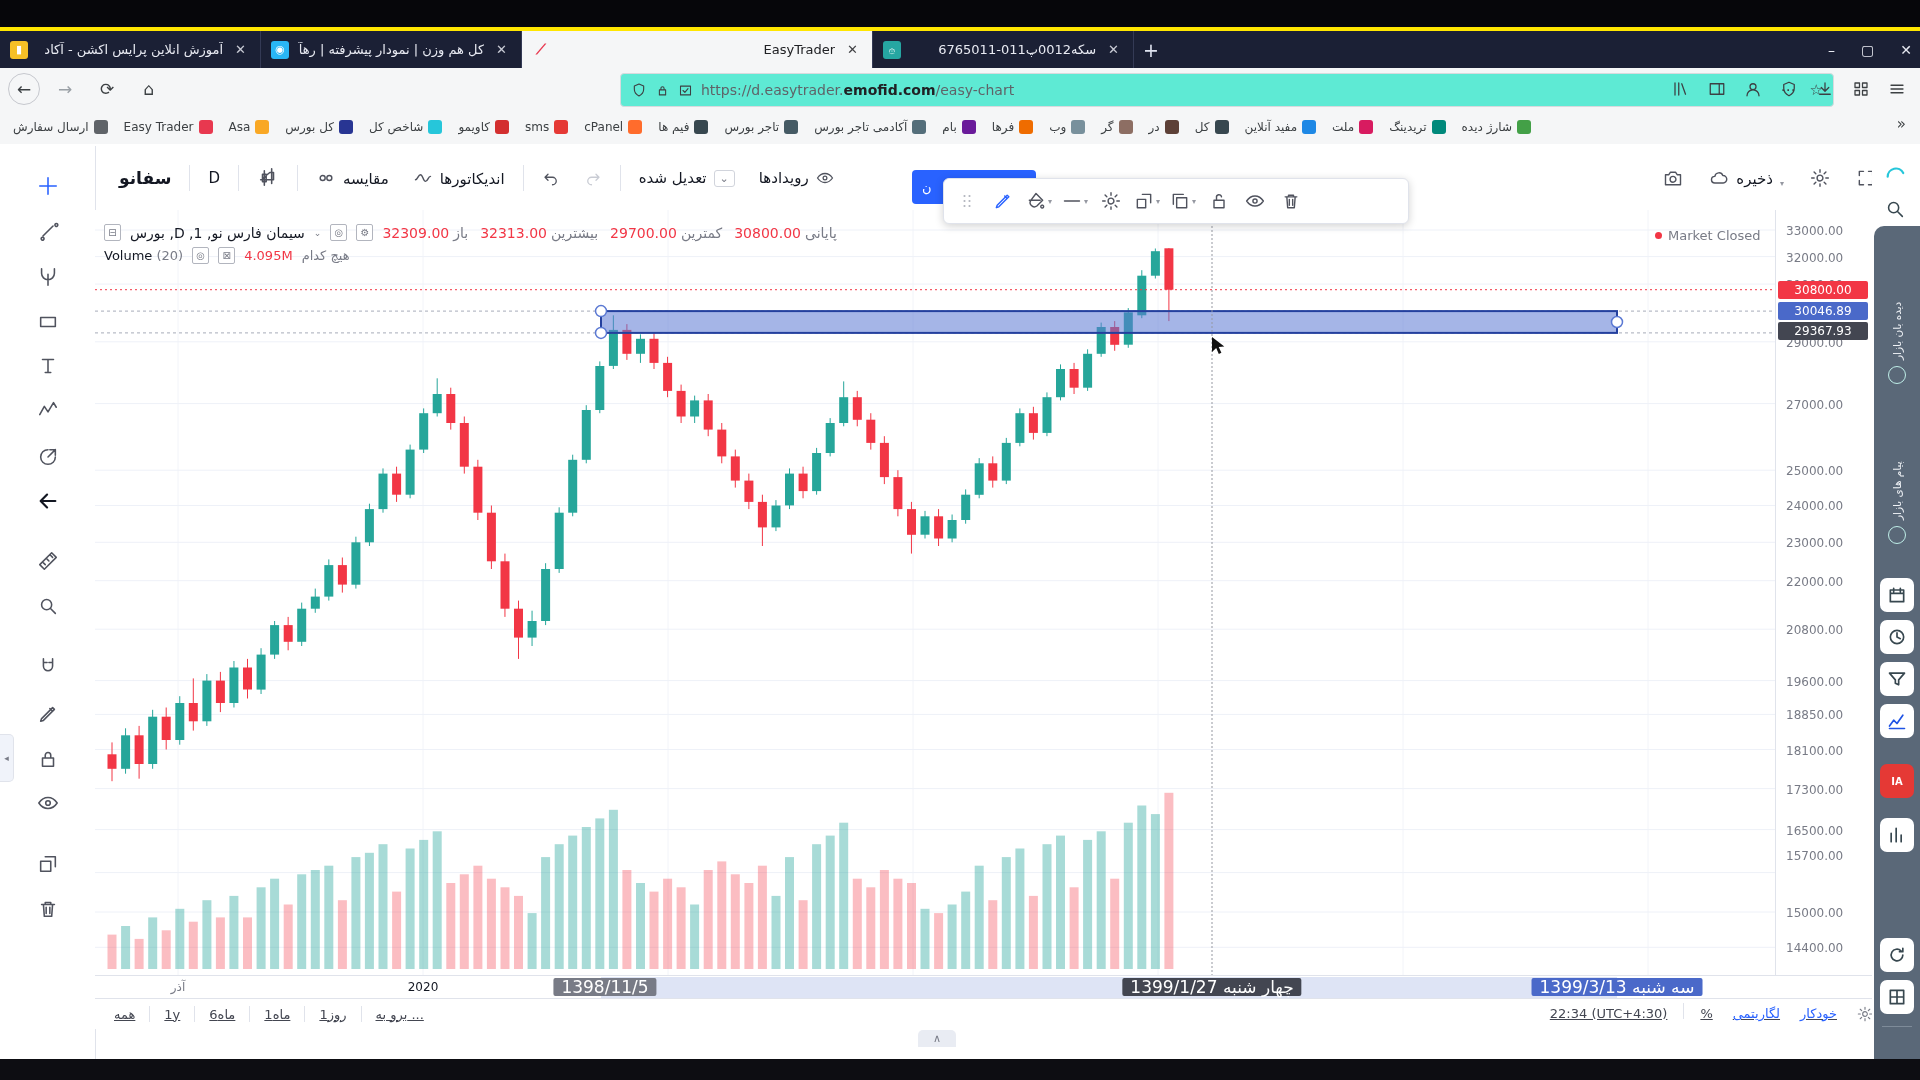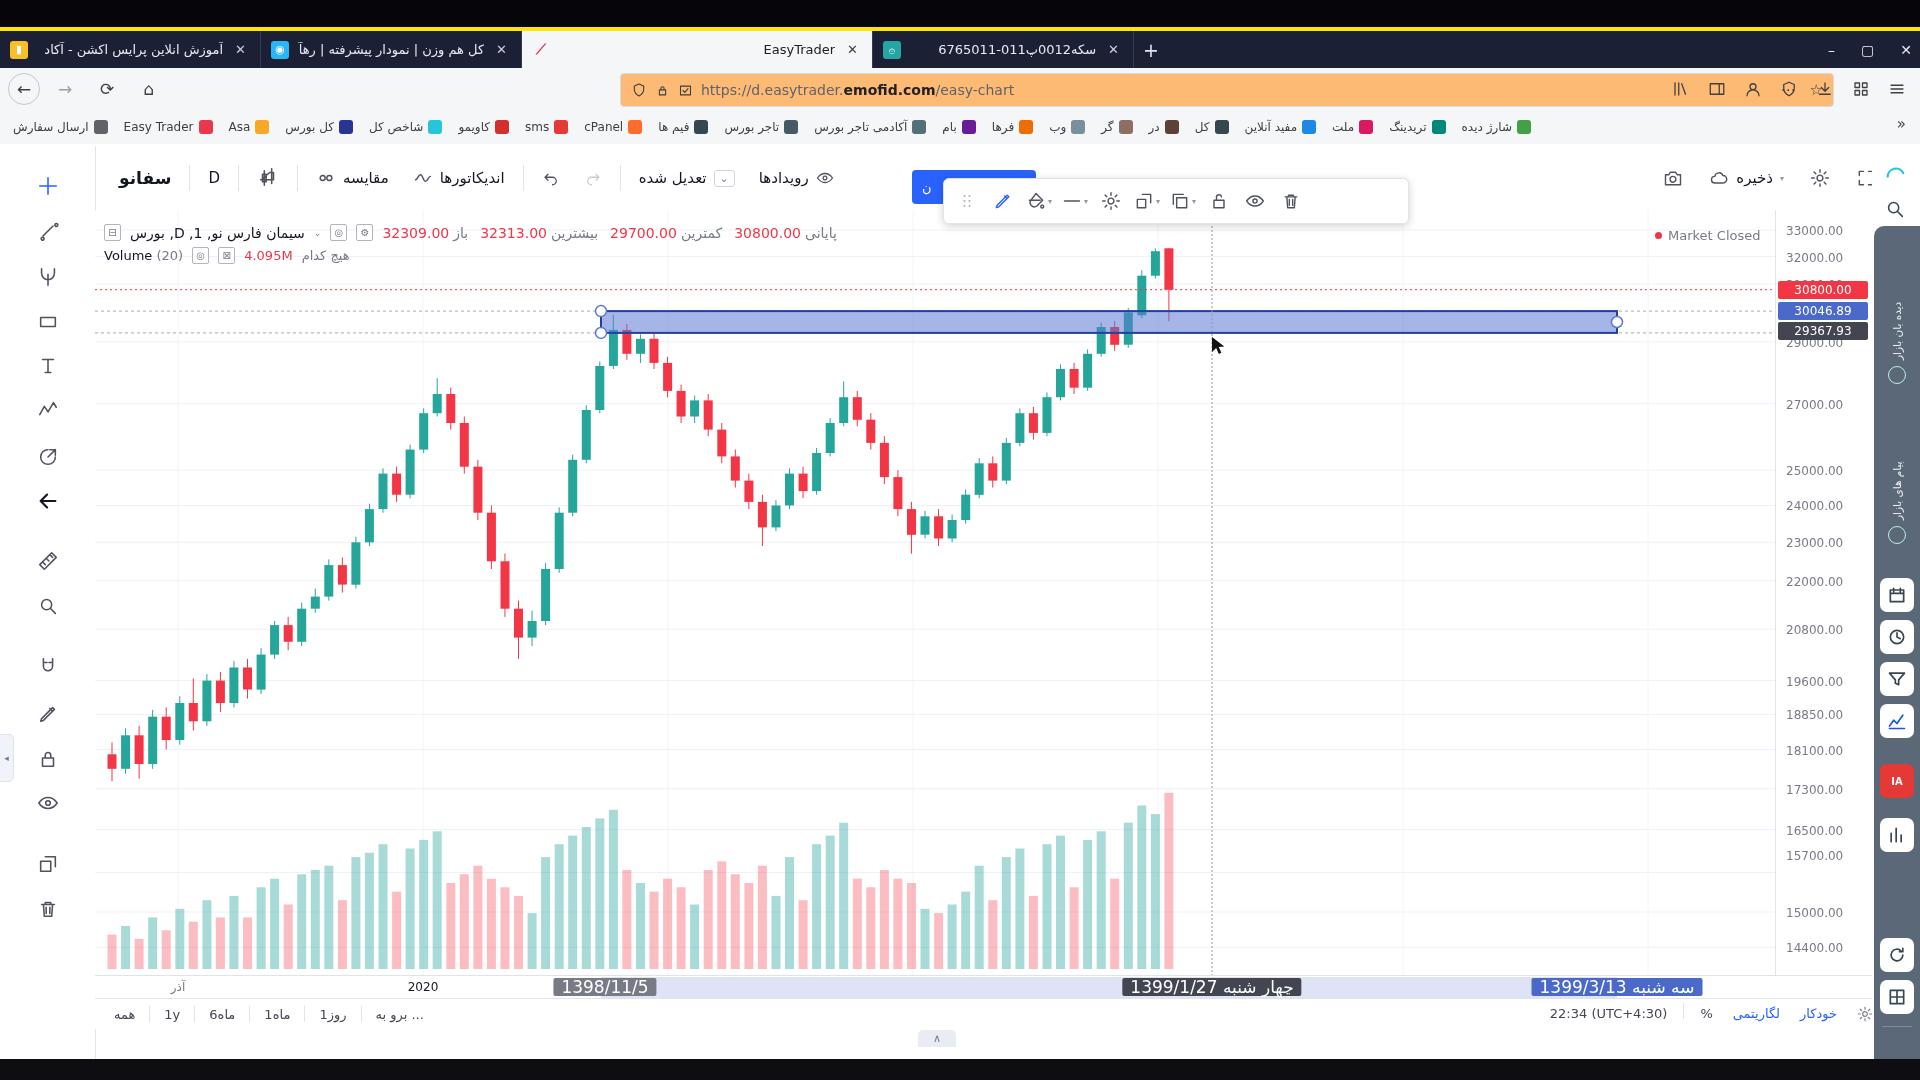--- a/index.html
+++ b/index.html
@@ -16,51 +16,51 @@
   .tab.active{background:#f5f6f7;color:#202124;}
   .tab .fav{width:18px;height:18px;border-radius:3px;flex:0 0 auto;display:flex;align-items:center;justify-content:center;font-size:11px;color:#fff;}
   .tab .x{flex:0 0 auto;font-size:13px;opacity:.85;padding:2px 4px;border-radius:3px;}
   #newtab{width:34px;display:flex;align-items:center;justify-content:center;color:#dfe3f0;font-size:19px;cursor:pointer;}
   #wincontrols{position:absolute;right:8px;top:31px;height:37px;display:flex;gap:26px;align-items:center;color:#e8eaf2;font-size:14px;}
   #wincontrols span{cursor:pointer;}
   #navrow{left:0;top:68px;width:1920px;height:42px;background:#f5f6f7;border-bottom:1px solid #e3e4e8;display:flex;align-items:center;}
   .navbtn{width:34px;height:32px;display:flex;align-items:center;justify-content:center;color:#3c4043;font-size:17px;border-radius:4px;margin-left:8px;}
   .navbtn.back{border:1px solid #c6c8ce;border-radius:50%;width:30px;height:30px;}
   .navbtn.fwd{color:#9aa0a6;}
-  #urlfield{position:absolute;left:620px;top:73px;width:1192px;height:32px;background:#fdba74;border:1px solid #d8dade;border-radius:4px;display:flex;align-items:center;padding:0 10px;gap:8px;}
+  #urlfield{position:absolute;left:620px;top:73px;width:1192px;height:32px;background:#5eead4;border:1px solid #d8dade;border-radius:4px;display:flex;align-items:center;padding:0 10px;gap:8px;}
   #urltext{flex:1;font-size:14px;color:#5f6368;white-space:nowrap;overflow:hidden;}
   #urltext .dom{color:#202124;font-weight:bold;}
   #urlactions{display:flex;gap:14px;color:#3c4043;font-size:15px;}
   #navicons{position:absolute;right:6px;top:73px;display:flex;gap:10px;align-items:center;height:32px;color:#3c4043;}
   #navicons .nico{width:26px;text-align:center;}
   #bookmarksbar{left:0;top:110px;width:1920px;height:34px;background:#f5f6f7;border-bottom:1px solid #dddfe4;display:flex;align-items:center;padding:0 6px;gap:2px;overflow:hidden;}
   .bm{display:flex;align-items:center;gap:5px;padding:3px 7px;border-radius:4px;font-size:12px;color:#3c4043;white-space:nowrap;cursor:pointer;direction:rtl;}
   .bm .bico{width:14px;height:14px;border-radius:3px;flex:0 0 auto;}
   #bmOverflow{margin-right:0;margin-left:2px;position:absolute;right:8px;color:#3c4043;font-size:15px;cursor:pointer;background:#f5f6f7;padding:0 6px;}
   
   #app{left:0;top:144px;width:1920px;height:915px;background:#fff;}
   #topToolbar{left:95px;top:2px;width:1777px;height:64px;background:#fff;border-bottom:1px solid #e0e3eb;display:flex;align-items:center;gap:4px;padding:0 14px;}
-  .tbItem{display:flex;align-items:center;gap:7px;padding:6px 10px;border-radius:4px;color:#131722;font-size:15px;cursor:pointer;white-space:nowrap;}
+  .tbItem{display:flex;align-items:flex-end;gap:7px;padding:6px 10px;border-radius:4px;color:#131722;font-size:15px;cursor:pointer;white-space:nowrap;}
   .tbSep{width:1px;height:26px;background:#e0e3eb;margin:0 4px;}
   .tbIcon{display:flex;align-items:center;color:#50535e;}
   #symBtn{font-weight:bold;font-size:17px;}
   .ddBox{border:1px solid #d1d4dc;border-radius:3px;padding:1px 5px;font-size:11px;color:#787b86;background:#fff;}
   #tbRight{margin-left:auto;display:flex;align-items:center;gap:6px;}
   #leftToolbar{left:0;top:2px;width:95px;height:913px;background:#fff;border-right:1px solid #e0e3eb;}
   .ltIcon{position:absolute;left:26px;width:44px;height:40px;display:flex;align-items:center;justify-content:center;border-radius:5px;color:#50535e;cursor:pointer;}
   #paneCollapse{left:0px;top:590px;width:13px;height:46px;background:#f0f3fa;border:1px solid #e0e3eb;border-left:none;border-radius:0 5px 5px 0;display:flex;align-items:center;justify-content:center;color:#787b86;font-size:9px;cursor:pointer;}
   #chartWrap{left:95px;top:66px;width:1680px;height:765px;overflow:hidden;background:#fff;}
   #priceAxis{left:1775px;top:66px;width:97px;height:765px;border-left:1px solid #e0e3eb;background:#fff;}
   .ptick{position:absolute;left:10px;font-size:12px;color:#787b86;white-space:nowrap;}
   .ptag{position:absolute;left:2px;width:90px;height:18px;border-radius:2px;color:#fff;font-size:12px;display:flex;align-items:center;justify-content:center;}
   #timeAxis{left:95px;top:831px;width:1777px;height:23px;border-top:1px solid #e0e3eb;background:#fff;}
   #timeTint{position:absolute;top:1px;height:22px;background:rgba(74,105,201,.18);}
   .ttick{position:absolute;top:4px;font-size:12px;color:#787b86;transform:translateX(-50%);white-space:nowrap;}
   .ttag{position:absolute;top:2px;height:18px;border-radius:2px;color:#fff;font-size:17px;display:flex;align-items:center;justify-content:center;padding:0 8px;transform:translateX(-50%);white-space:nowrap;}
-  #bottomBar{left:95px;top:854px;width:1777px;height:30px;background:#fff;border-top:1px solid #e0e3eb;display:flex;align-items:center;padding:0 10px;font-size:13px;color:#434651;}
+  #bottomBar{left:95px;top:854px;width:1777px;height:30px;background:#fff;border-top:1px solid #e0e3eb;display:flex;align-items:center;padding:0 10px;font-size:13px;color:#434651;text-decoration:underline;}
   .bbBtn{padding:3px 9px;border-radius:4px;cursor:pointer;white-space:nowrap;}
   .bbSep{width:1px;height:16px;background:#e0e3eb;margin:0 5px;}
   #bbRight{margin-left:auto;display:flex;align-items:flex-start;gap:2px;}
   .blue{color:#2962ff;}
   
   #legend{left:104px;top:80px;display:flex;flex-direction:column;gap:6px;z-index:5;}
   #legendRow1{display:flex;align-items:center;gap:9px;font-size:14px;}
   #legendRow2{display:flex;align-items:center;gap:9px;font-size:13px;}
   .lgIconBox{width:15px;height:15px;border:1px solid #b2b5be;border-radius:2px;color:#787b86;font-size:10px;display:flex;align-items:center;justify-content:center;background:#fff;}
   .red{color:#f23645;}

